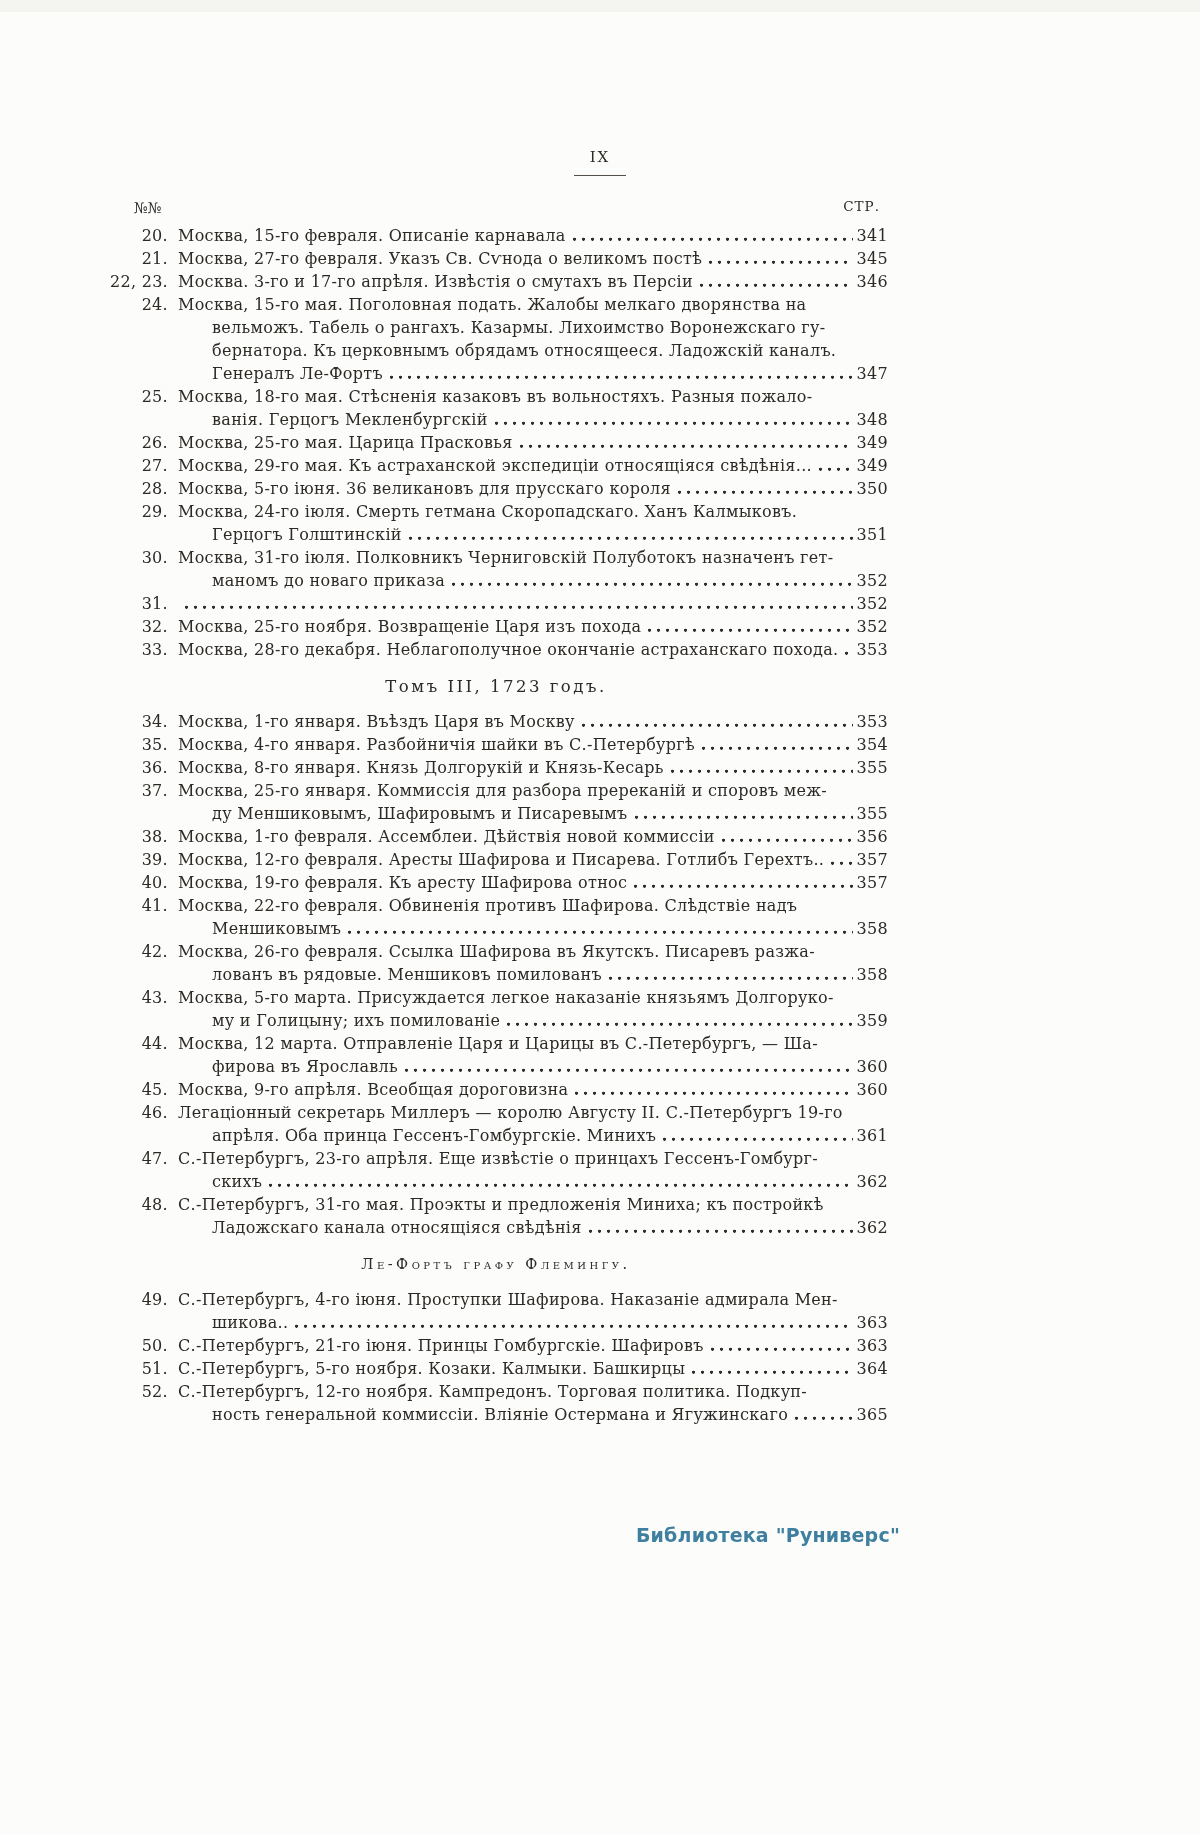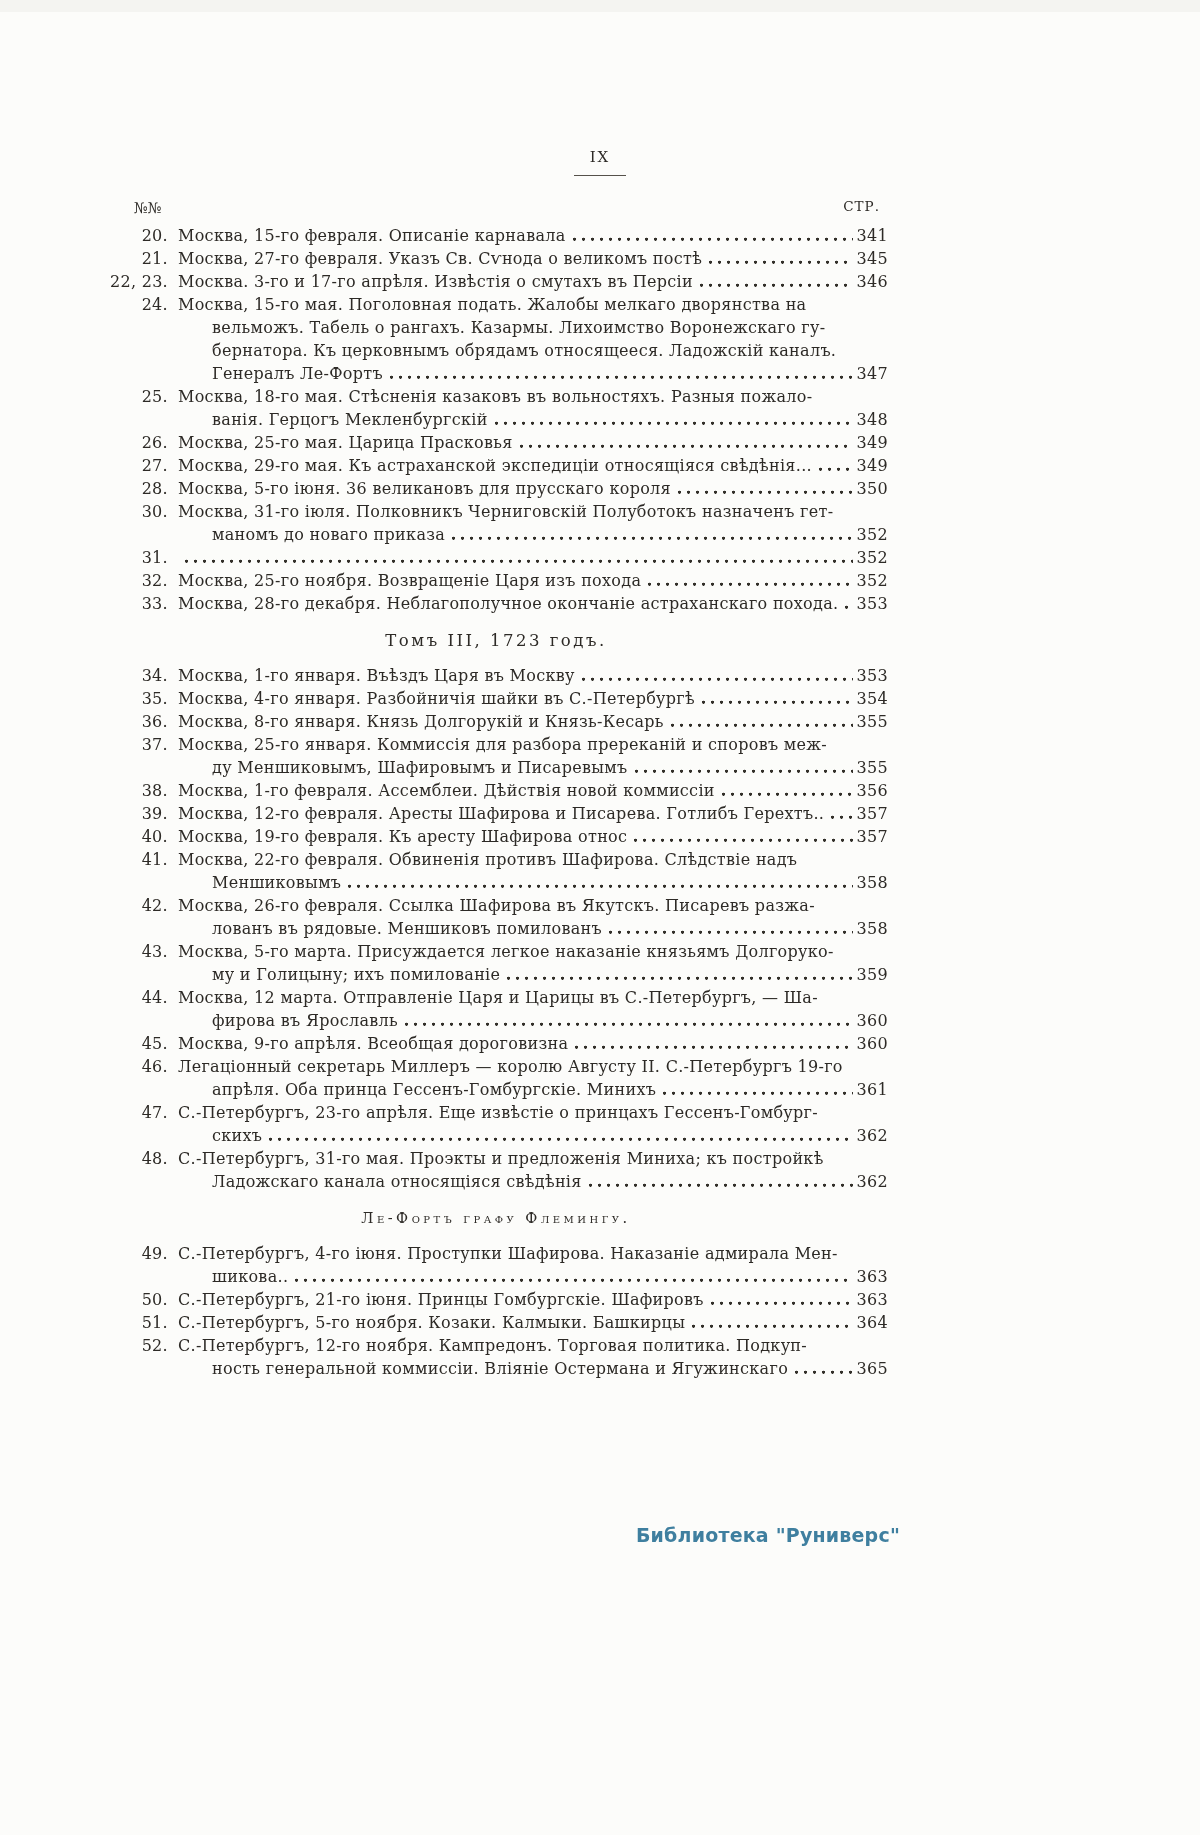--- a/index.html
+++ b/index.html
@@ -189,20 +189,31 @@
           <span class="num">28.</span>
           <div class="body">
             <div class="line last">
               <span class="txt">Москва, 5-го іюня. 36 великановъ для прусскаго короля</span>
               <span class="dots"></span>
               <span class="pg">350</span>
             </div>
           </div>
         </div>
         <div class="entry">
+          <span class="num">29.</span>
+          <div class="body">
+            <div class="line"><span class="txt">Москва, 24-го іюля. Смерть гетмана Скоропадскаго. Ханъ Калмыковъ.</span></div>
+            <div class="line cont last">
+              <span class="txt">Герцогъ Голштинскій</span>
+              <span class="dots"></span>
+              <span class="pg">351</span>
+            </div>
+          </div>
+        </div>
+        <div class="entry">
           <span class="num">30.</span>
           <div class="body">
             <div class="line"><span class="txt">Москва, 31-го іюля. Полковникъ Черниговскій Полуботокъ назначенъ гет-</span></div>
             <div class="line cont last">
               <span class="txt">маномъ до новаго приказа</span>
               <span class="dots"></span>
               <span class="pg">352</span>
             </div>
           </div>
         </div>

